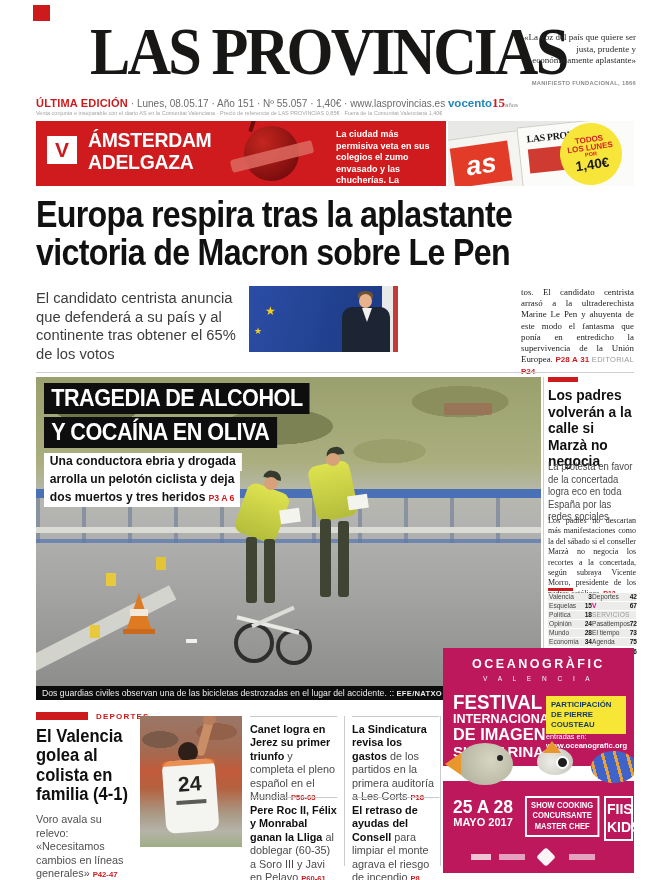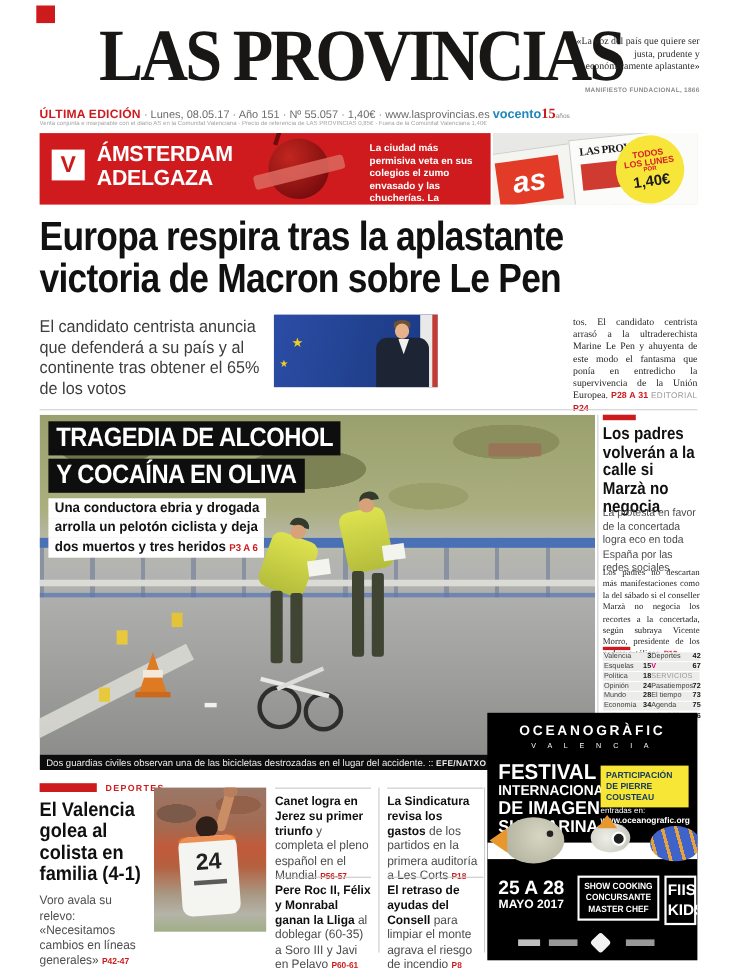--- a/index.html
+++ b/index.html
@@ -160,21 +160,21 @@
   .rail-body .pref{font-size:7px;}
   .ix-redbar{left:548px;top:588px;width:25px;height:3px;background:#cd1a1d;}
   .ixtable{left:548px;top:593px;width:88px;}
   .ix-row{display:grid;grid-template-columns:32px 11px 34px 11px;background:#ececea;
     margin-bottom:1.5px;padding:0 1px;font-size:6.6px;line-height:7.6px;height:7.6px;color:#444;}
   .ix-p{font-weight:700;color:#141414;text-align:right;}
   .ix-accent{color:#e5007d;font-weight:800;}
   .ix-svc{color:#9a9a9a;letter-spacing:.2px;}
 
   
-  .ad{left:443px;top:648px;width:191px;height:225px;background:#000000;overflow:hidden;}
+  .ad{left:443px;top:648px;width:191px;height:225px;background:#be185d;overflow:hidden;}
   .ad-brand{position:absolute;left:0;top:9px;width:191px;text-align:center;color:#fff;
     font-weight:700;font-size:12.5px;letter-spacing:2.5px;}
   .ad-sub{position:absolute;left:0;top:27px;width:191px;text-align:center;color:#eafbff;
     font-size:6.5px;letter-spacing:4.5px;}
   .ad-title{position:absolute;left:10px;top:44px;color:#fff;font-weight:800;line-height:1.05;
     transform:scaleX(.96);transform-origin:left top;white-space:nowrap;}
   .ad-t1{font-size:19.5px;} .ad-t2{font-size:13px;} .ad-t3{font-size:17px;} .ad-t4{font-size:15.5px;}
   .ad-ybox{position:absolute;left:103px;top:48px;width:80px;background:#f7e636;padding:4px 5px;
     box-sizing:border-box;color:#14395f;font-weight:800;font-size:7.8px;line-height:1.3;}
   .ad-ticket{position:absolute;left:103px;top:84px;color:#fff;font-size:7.3px;line-height:1.3;}
@@ -445,18 +445,18 @@
     <div class="pl-head"></div>
     <div class="pl-torso">
       <div class="pl-trim"></div>
       <div class="pl-num">24</div>
       <div class="pl-name"></div>
     </div>
   </div>
 
   <div class="abs vrule2"></div>
   <div class="abs vrule3"></div>
-  <div class="brief bA1"><b>Canet logra en Jerez su primer triunfo</b><span> y completa el pleno español en el Mundial </span><span class="pref">P56-57</span></div>
+  <div class="brief bA1"><b>Canet logra en Jerez su primer triunfo</b><span> y completa el pleno español en el Mundial </span><span class="pref">P56-63</span></div>
   <div class="brief bA2"><b>Pere Roc II, Félix y Monrabal ganan la Lliga</b><span> al doblegar (60-35) a Soro III y Javi en Pelayo </span><span class="pref">P60-61</span></div>
   <div class="brief bB1"><b>La Sindicatura revisa los gastos</b><span> de los partidos en la primera auditoría a Les Corts </span><span class="pref">P18</span></div>
   <div class="brief bB2"><b>El retraso de ayudas del Consell</b><span> para limpiar el monte agrava el riesgo de incendio </span><span class="pref">P8</span></div>
 
 </div>
 
 </body></html>

